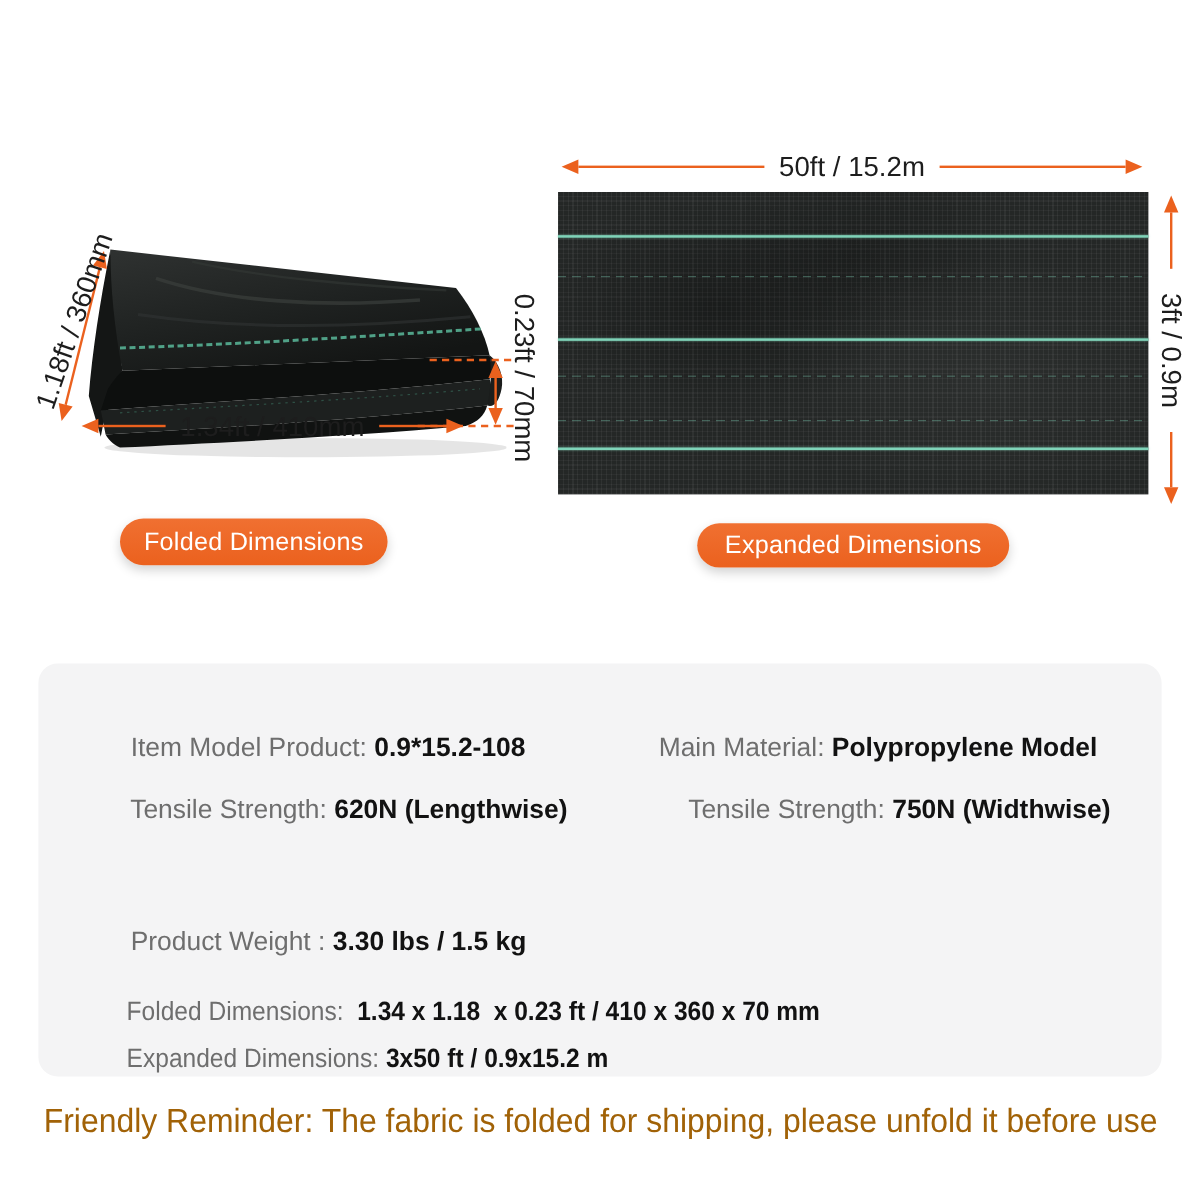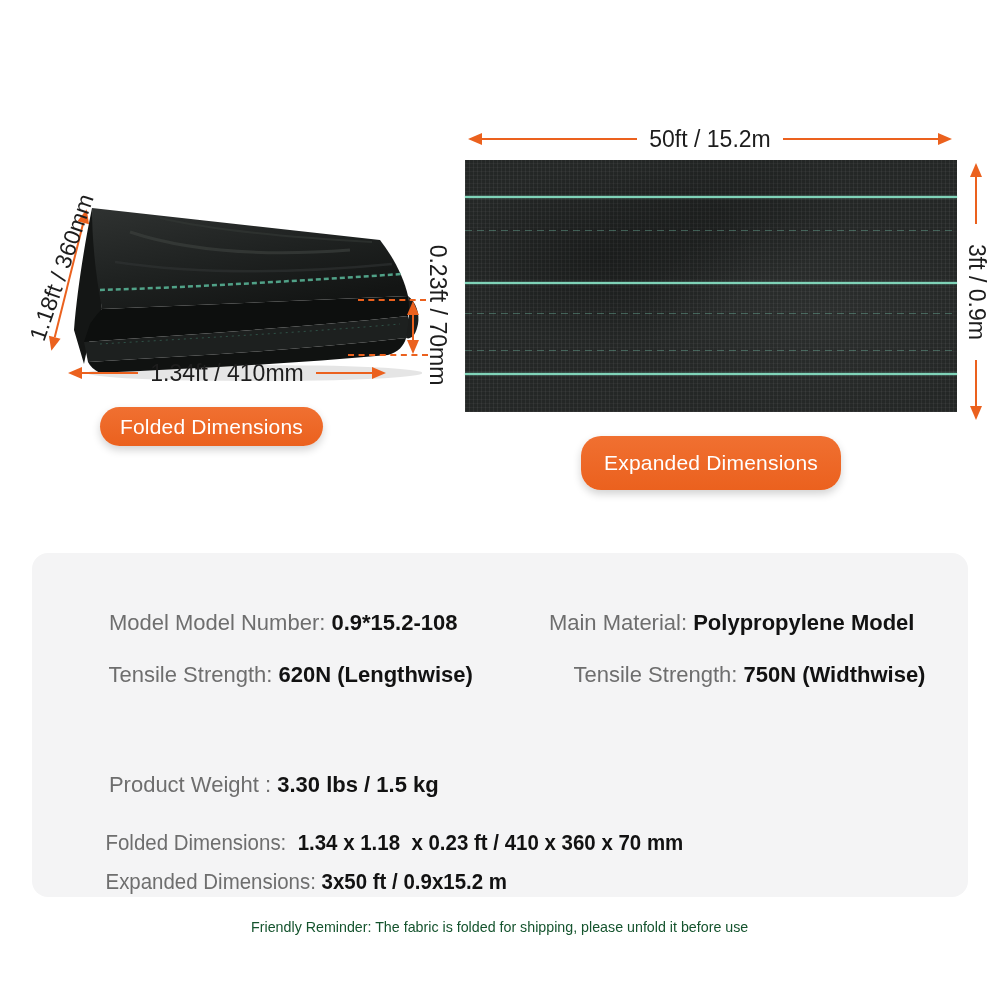--- a/index.html
+++ b/index.html
@@ -48,21 +48,21 @@
   .stripe-bright{position:absolute;left:0;right:0;height:2px;background:var(--stripe);box-shadow:0 0 2px rgba(127,211,184,.8);}
   .stripe-faint{position:absolute;left:0;right:0;height:1px;
     background:repeating-linear-gradient(90deg, rgba(127,211,184,.35) 0 7px, transparent 7px 12px);}
   
   .panel{position:absolute;left:32px;top:553px;width:936px;height:344px;background:var(--panel);border-radius:16px;}
   .spec-row{position:absolute;left:28px;right:20px;height:30px;font-size:22px;line-height:30px;}
   .spec-cell{position:absolute;top:0;white-space:pre;}
   .spec-label{color:#6e6e6e;white-space:pre;}
   .spec-val{color:#121212;font-weight:bold;white-space:pre;}
   .condensed{display:inline-block;transform:scaleX(.93);transform-origin:left center;}
-  .reminder{position:absolute;left:0;top:918px;width:1000px;text-align:center;font-size:15px;color:#14532d;}
+  .reminder{position:absolute;left:0;top:918px;width:1000px;text-align:center;font-size:28px;color:#a16207;}
   .reminder .inner{display:inline-block;transform:scaleX(.95);transform-origin:center;}
 </style>
 </head>
 <body>
 
 <div class="stage">
 
   <svg style="position:absolute;left:70px;top:192px;" width="352" height="192" viewBox="0 0 352 192">
     <defs>
       <linearGradient id="gTop" x1="0" y1="0" x2="0.6" y2="1">
@@ -85,40 +85,40 @@
     <path d="M30,152 C130,146 240,140 330,132" stroke="#3f7f6b" stroke-width="1" fill="none" stroke-dasharray="2 4" opacity="0.5"></path>
   </svg>
 
   <div class="h-arrow diag" style="left:-4px;top:267px;width:146px;transform:rotate(-76deg);">
     <span class="ah ah-left"></span>
     <span class="line"></span>
     <span class="ah ah-right"></span>
   </div>
   <div class="dim-label diag" style="position:absolute;left:-40px;top:254px;width:180px;text-align:center;transform:rotate(-71deg);">1.18ft / 360mm</div>
 
-  <div class="h-arrow" style="left:68px;top:360px;width:318px;">
+  <div class="h-arrow" style="left:68px;top:342px;width:318px;">
     <span class="ah ah-left"></span>
     <span class="line"></span>
     <span class="dim-label">1.34ft / 410mm</span>
     <span class="line"></span>
     <span class="ah ah-right"></span>
   </div>
 
   <div class="dash-line" style="left:358px;top:299px;width:68px;"></div>
   <div class="dash-line" style="left:348px;top:354px;width:80px;"></div>
   <div class="v-arrow" style="left:400px;top:301px;height:53px;">
     <span class="ah ah-up"></span>
     <span class="vline"></span>
     <span class="ah ah-down"></span>
   </div>
   <div class="v-label-box" style="position:absolute;left:424px;top:240px;width:26px;height:150px;">
     <span class="dim-label">0.23ft / 70mm</span>
   </div>
 
-  <div class="badge" style="left:100px;top:407px;width:223px;height:39px;">
+  <div class="badge" style="left:100px;top:432px;width:223px;height:39px;">
     <span>Folded Dimensions</span>
   </div>
 
   <div class="fabric">
     <div class="stripe-bright" style="top:36px;"></div>
     <div class="stripe-bright" style="top:122px;"></div>
     <div class="stripe-bright" style="top:213px;"></div>
     <div class="stripe-faint" style="top:70px;"></div>
     <div class="stripe-faint" style="top:153px;"></div>
     <div class="stripe-faint" style="top:190px;"></div>
@@ -135,29 +135,29 @@
   <div class="v-arrow" style="left:963px;top:163px;height:257px;">
     <span class="ah ah-up"></span>
     <span class="vline"></span>
     <div class="v-label-box" style="height:136px;">
       <span class="dim-label">3ft / 0.9m</span>
     </div>
     <span class="vline"></span>
     <span class="ah ah-down"></span>
   </div>
 
-  <div class="badge" style="left:581px;top:436px;width:260px;height:54px;">
+  <div class="badge" style="left:581px;top:436px;width:260px;height:37px;">
     <span>Expanded Dimensions</span>
   </div>
 
   <div class="panel">
 
     <div class="spec-row" style="top:25px;">
       <span class="spec-cell" style="left:0;">
-        <span class="spec-label">Model Model Number: </span><span class="spec-val">0.9*15.2-108</span>
+        <span class="spec-label">Item Model Product: </span><span class="spec-val">0.9*15.2-108</span>
       </span>
       <span class="spec-cell" style="left:440px;">
         <span class="spec-label">Main Material: </span><span class="spec-val">Polypropylene Model</span>
       </span>
     </div>
 
     <div class="spec-row" style="top:77px;">
       <span class="spec-cell" style="left:0;">
         <span class="spec-label">Tensile Strength: </span><span class="spec-val">620N (Lengthwise)</span>
       </span>

